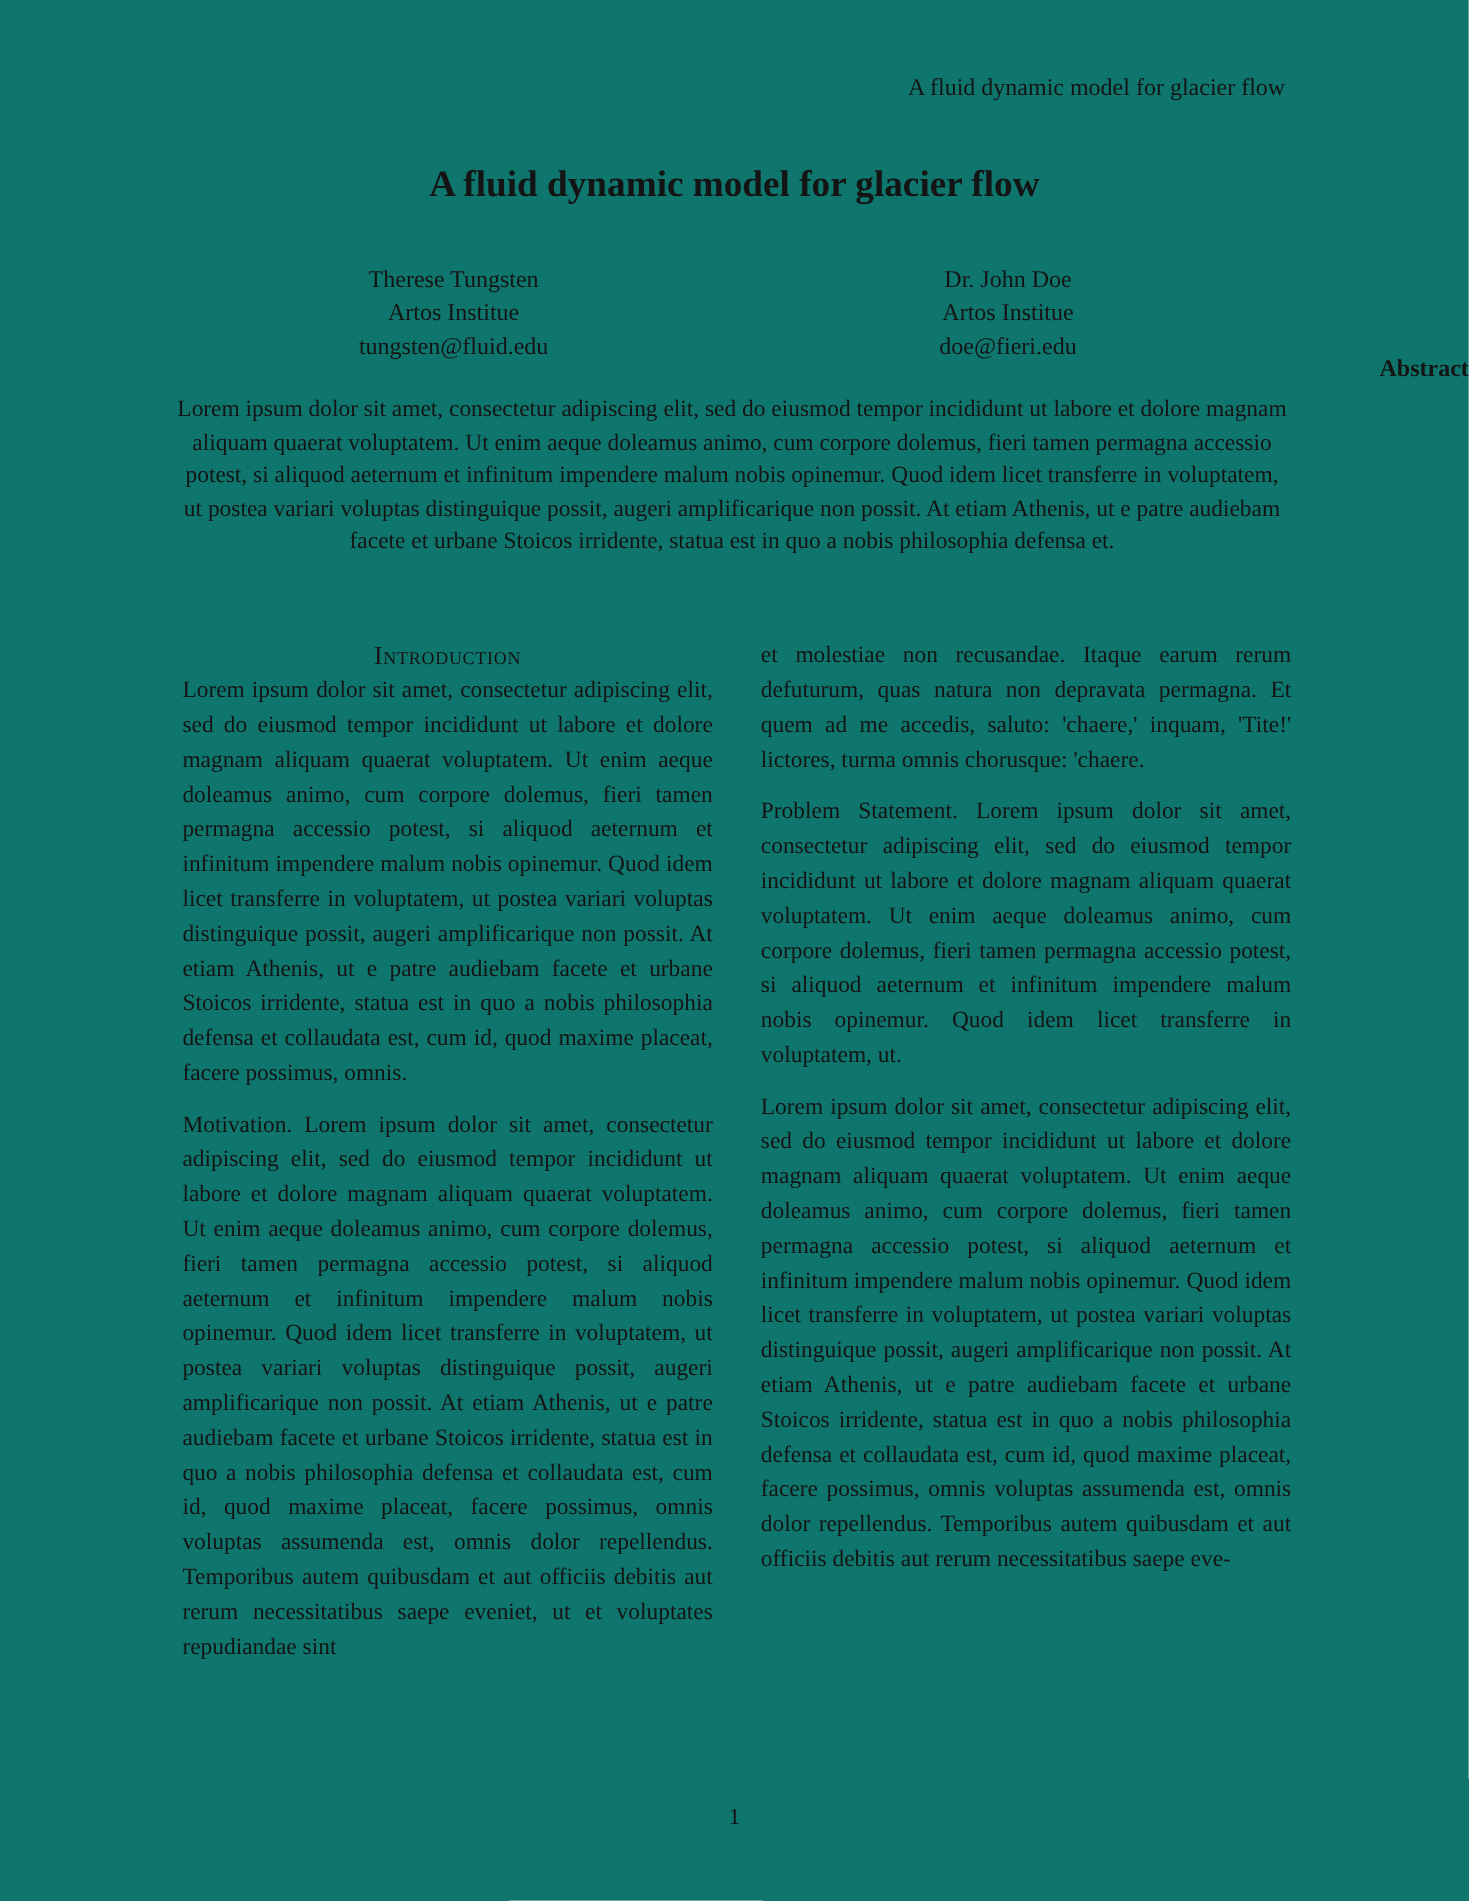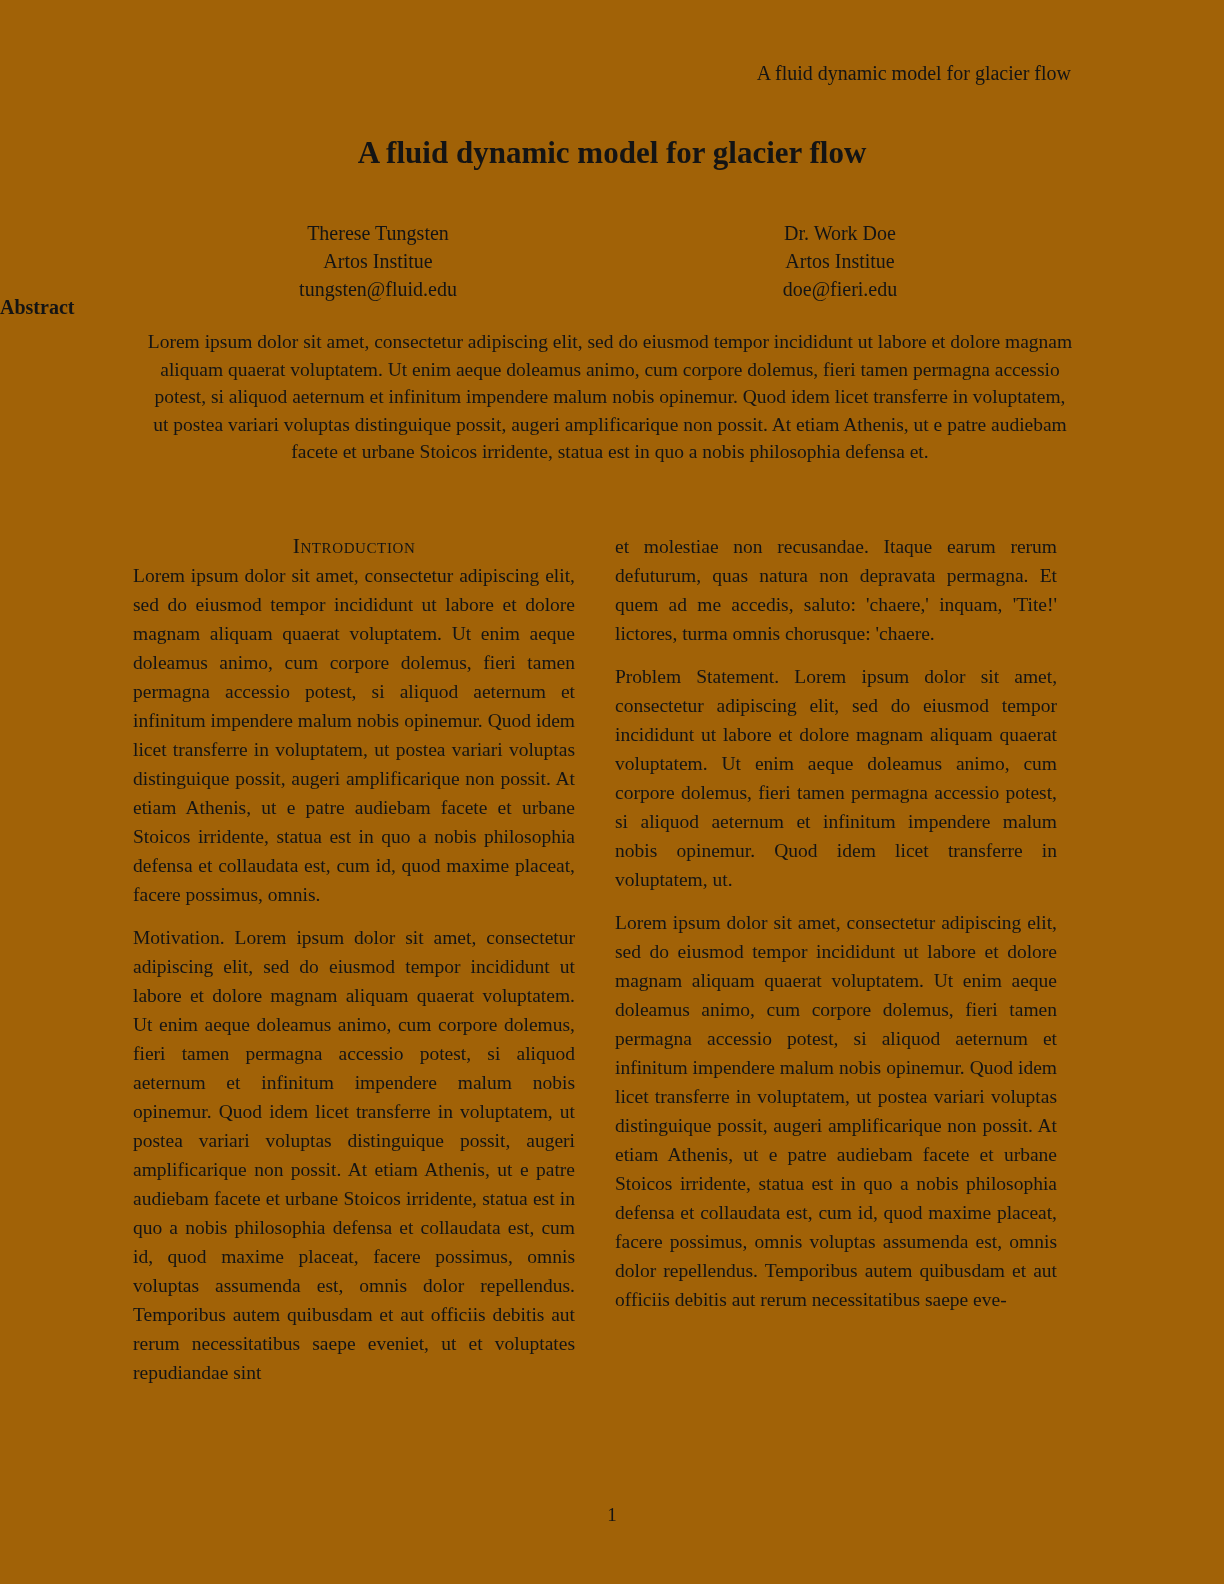--- a/index.html
+++ b/index.html
@@ -4,21 +4,21 @@
 <style>
   html, body {
     margin: 0;
     padding: 0;
     background: #ffffff;
   }
   .page {
     position: relative;
     width: 1224px;
     height: 1584px;
-    background: #a16207;
+    background: #0f766e;
     color: #141414;
     font-family: "Liberation Serif", "DejaVu Serif", serif;
     overflow: hidden;
   }
   .running-header {
     position: absolute;
     top: 60px;
     right: 153px;
     font-size: 20px;
     line-height: 26px;
@@ -47,38 +47,38 @@
     flex: 1 1 50%;
     text-align: center;
     font-size: 20px;
     line-height: 28px;
   }
   .abstract-heading {
     position: absolute;
     top: 296px;
     left: 0;
     width: 100%;
-    text-align: left;
+    text-align: right;
     font-size: 20px;
     font-weight: bold;
     margin: 0;
   }
   .abstract-text {
     position: absolute;
     top: 328px;
     left: 145px;
     width: 930px;
     text-align: center;
     font-size: 19.5px;
     line-height: 27.5px;
   }
   .columns {
     position: absolute;
     top: 532px;
-    left: 133px;
+    left: 152px;
     width: 924px;
     display: flex;
     gap: 40px;
   }
   .col {
     width: 442px;
     font-size: 19.5px;
     line-height: 29px;
     text-align: justify;
   }
@@ -117,21 +117,21 @@
 
   <h1 class="paper-title">A fluid dynamic model for glacier flow</h1>
 
   <div class="authors">
     <div class="author">
       <div>Therese Tungsten</div>
       <div>Artos Institue</div>
       <div>tungsten@fluid.edu</div>
     </div>
     <div class="author">
-      <div>Dr. Work Doe</div>
+      <div>Dr. John Doe</div>
       <div>Artos Institue</div>
       <div>doe@fieri.edu</div>
     </div>
   </div>
 
   <h2 class="abstract-heading">Abstract</h2>
 
   <div class="abstract-text">Lorem ipsum dolor sit amet, consectetur adipiscing elit, sed do eiusmod tempor incididunt ut labore et dolore magnam aliquam quaerat voluptatem. Ut enim aeque doleamus animo, cum corpore dolemus, fieri tamen permagna accessio potest, si aliquod aeternum et infinitum impendere malum nobis opinemur. Quod idem licet transferre in voluptatem, ut postea variari voluptas distinguique possit, augeri amplificarique non possit. At etiam Athenis, ut e patre audiebam facete et urbane Stoicos irridente, statua est in quo a nobis philosophia defensa et.</div>
 
   <div class="columns">

